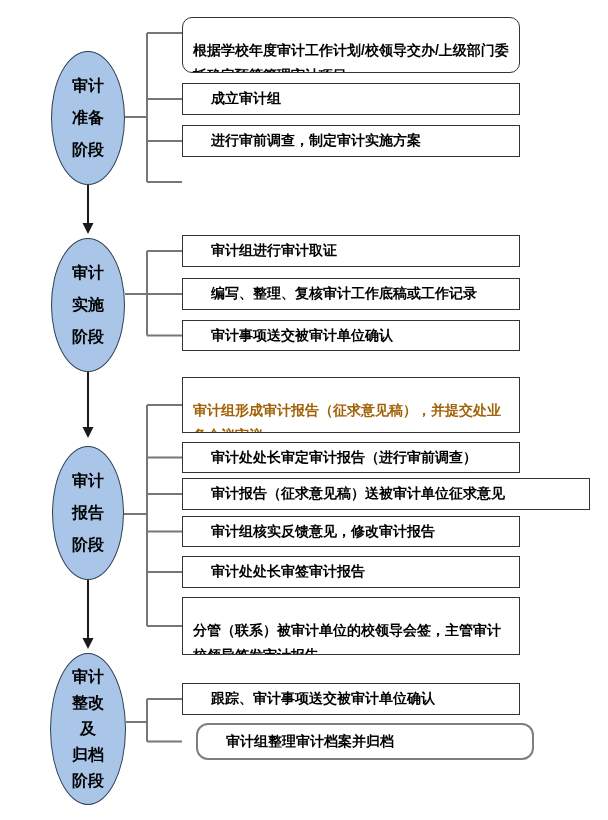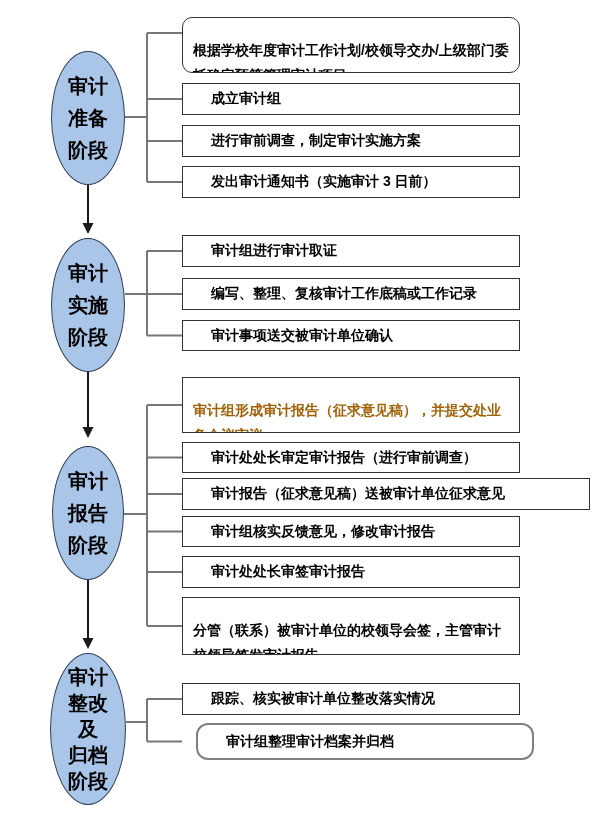--- a/index.html
+++ b/index.html
@@ -9,21 +9,21 @@
     background:#ffffff;
     font-family:"Liberation Sans","DejaVu Sans",sans-serif;
     overflow:hidden;
   }
   #connector-layer{position:absolute;left:0;top:0;}
   .ellipse{
     position:absolute;
     border-radius:50%;
     display:flex;flex-direction:column;
     align-items:center;justify-content:center;
-    font-weight:bold;font-size:20px;color:#000;
+    font-weight:bold;font-size:16px;color:#000;
     box-sizing:border-box;
     text-align:center;
   }
   .step-box{
     position:absolute;
     background:#ffffff;
     box-sizing:border-box;
     font-weight:bold;font-size:14px;color:#000;
     overflow:hidden;
   }
@@ -66,21 +66,20 @@
       <polygon points="82.5,638 93.5,638 88,649" fill="#1a1a1a"></polygon>
     </svg>
     <div class="ellipse" style="left: 51px; top: 51px; width: 74px; height: 134px; background: rgb(169, 198, 233); border: 1.5px solid rgb(47, 63, 85); color: rgb(0, 0, 0); line-height: 32px;">
       <div>审计</div>
       <div>准备</div>
       <div>阶段</div>
     </div>
     <div class="step-box multi" style="left: 182px; top: 17px; width: 338px; height: 56px; background: rgb(255, 255, 255); color: rgb(0, 0, 0); border: 1.5px solid rgb(51, 51, 51); border-radius: 10px;">根据学校年度审计工作计划/校领导交办/上级部门委托确定预算管理审计项目</div>
     <div class="step-box single" style="left: 182px; top: 83px; width: 338px; height: 32px; background: rgb(255, 255, 255); color: rgb(0, 0, 0); border: 1.5px solid rgb(51, 51, 51);">成立审计组</div>
     <div class="step-box single" style="left: 182px; top: 125px; width: 338px; height: 32px; background: rgb(255, 255, 255); color: rgb(0, 0, 0); border: 1.5px solid rgb(51, 51, 51);">进行审前调查，制定审计实施方案</div>
-    <div class="step-box single" style="left: 182px; top: 166px; width: 338px; height: 32px; background: rgb(255, 255, 255); color: rgb(0, 0, 0); border: 1.5px solid rgb(51, 51, 51);">发出审计通知书（实施审计 3 日前）</div>
     <div class="ellipse" style="left: 51px; top: 238px; width: 74px; height: 134px; background: rgb(169, 198, 233); border: 1.5px solid rgb(47, 63, 85); color: rgb(0, 0, 0); line-height: 32px;">
       <div>审计</div>
       <div>实施</div>
       <div>阶段</div>
     </div>
     <div class="step-box single" style="left: 182px; top: 235px; width: 338px; height: 32px; background: rgb(255, 255, 255); color: rgb(0, 0, 0); border: 1.5px solid rgb(51, 51, 51);">审计组进行审计取证</div>
     <div class="step-box single" style="left: 182px; top: 278px; width: 338px; height: 32px; background: rgb(255, 255, 255); color: rgb(0, 0, 0); border: 1.5px solid rgb(51, 51, 51);">编写、整理、复核审计工作底稿或工作记录</div>
     <div class="step-box single" style="left: 182px; top: 320px; width: 338px; height: 31px; background: rgb(255, 255, 255); color: rgb(0, 0, 0); border: 1.5px solid rgb(51, 51, 51);">审计事项送交被审计单位确认</div>
     <div class="ellipse" style="left: 52px; top: 446px; width: 72px; height: 134px; background: rgb(169, 198, 233); border: 1.5px solid rgb(47, 63, 85); color: rgb(0, 0, 0); line-height: 32px;">
       <div>审计</div>
@@ -93,15 +92,15 @@
     <div class="step-box single" style="left: 182px; top: 516px; width: 338px; height: 31px; background: rgb(255, 255, 255); color: rgb(0, 0, 0); border: 1.5px solid rgb(51, 51, 51);">审计组核实反馈意见，修改审计报告</div>
     <div class="step-box single" style="left: 182px; top: 556px; width: 338px; height: 32px; background: rgb(255, 255, 255); color: rgb(0, 0, 0); border: 1.5px solid rgb(51, 51, 51);">审计处处长审签审计报告</div>
     <div class="step-box multi" style="left: 182px; top: 597px; width: 338px; height: 58px; background: rgb(255, 255, 255); color: rgb(0, 0, 0); border: 1.5px solid rgb(51, 51, 51);">分管（联系）被审计单位的校领导会签，主管审计校领导签发审计报告</div>
     <div class="ellipse" style="left: 50px; top: 653px; width: 76px; height: 152px; background: rgb(169, 198, 233); border: 1.5px solid rgb(47, 63, 85); color: rgb(0, 0, 0); line-height: 26px;">
       <div>审计</div>
       <div>整改</div>
       <div>及</div>
       <div>归档</div>
       <div>阶段</div>
     </div>
-    <div class="step-box single" style="left: 182px; top: 683px; width: 338px; height: 32px; background: rgb(255, 255, 255); color: rgb(0, 0, 0); border: 1.5px solid rgb(51, 51, 51);">跟踪、核实被审计单位整改落实情况</div>
+    <div class="step-box single" style="left: 182px; top: 683px; width: 338px; height: 32px; background: rgb(255, 255, 255); color: rgb(0, 0, 0); border: 1.5px solid rgb(51, 51, 51);">跟踪、审计事项送交被审计单位确认</div>
     <div class="step-box single" style="left: 196px; top: 723px; width: 338px; height: 37px; background: rgb(255, 255, 255); color: rgb(0, 0, 0); border: 2px solid rgb(127, 127, 127); border-radius: 12px;">审计组整理审计档案并归档</div>
   </div>
 
 </body></html>

